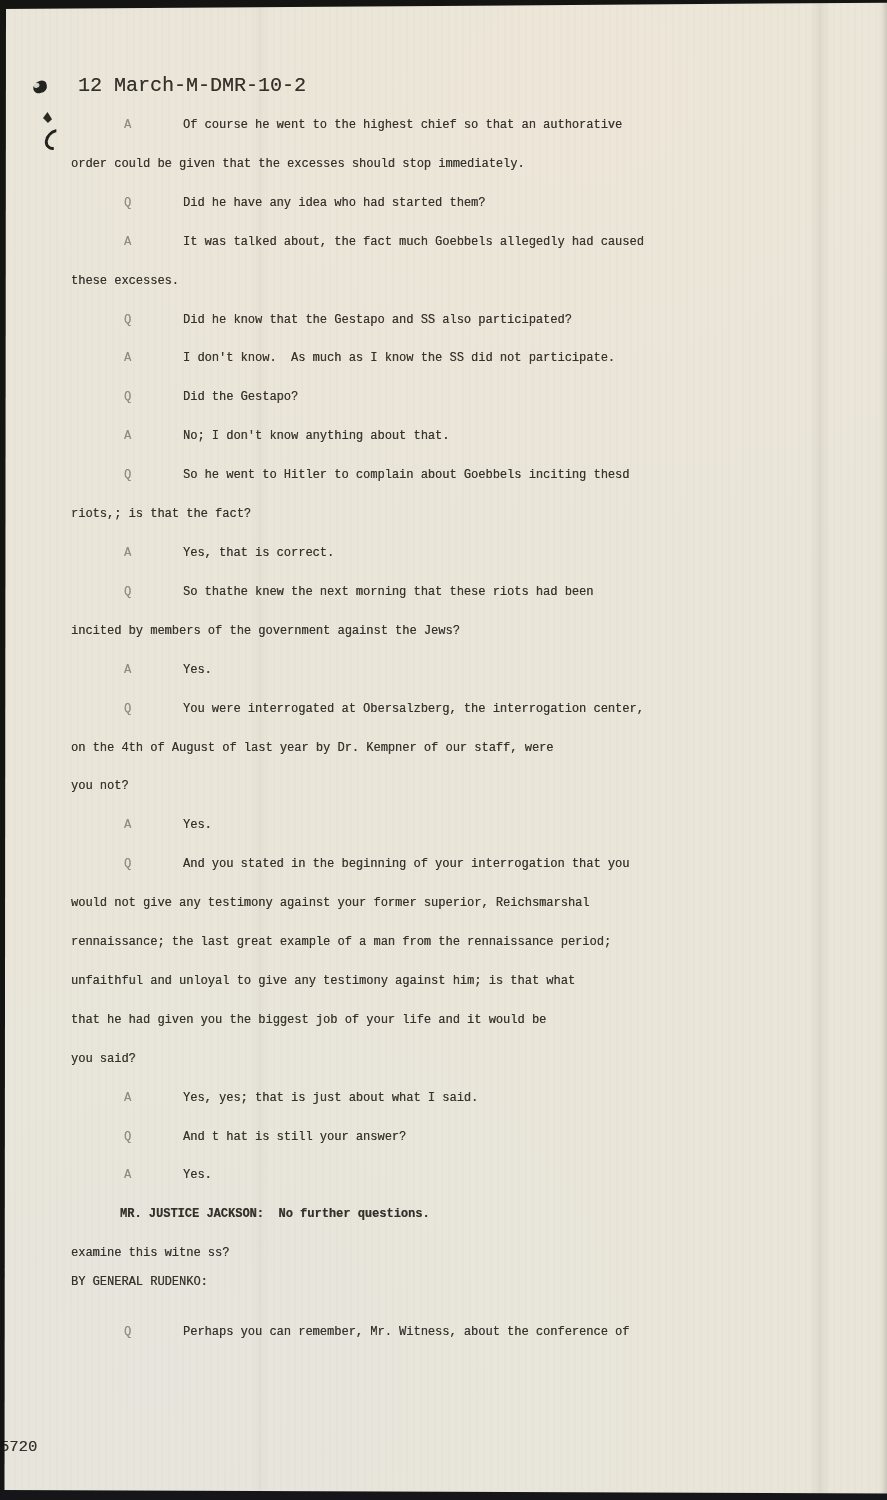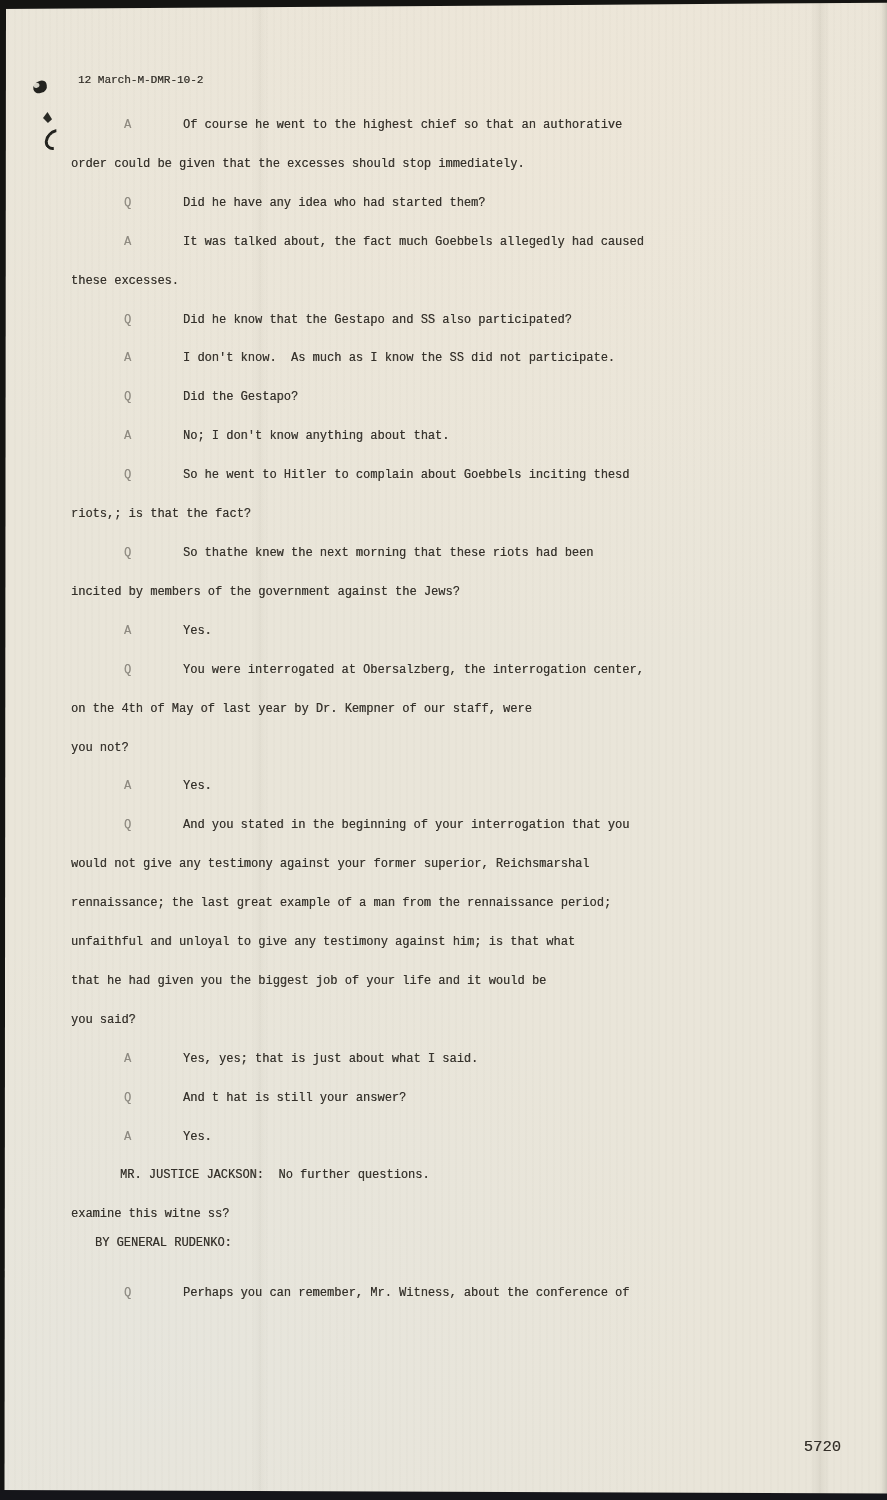--- a/index.html
+++ b/index.html
@@ -27,36 +27,36 @@
   .edge-top{top:0;left:0;right:0;height:9px;clip-path:polygon(0 0,100% 0,100% 30%,0 100%);}
   .edge-left{top:0;left:0;bottom:0;width:6px;clip-path:polygon(0 0,100% 0,75% 100%,0 100%);}
   .edge-bottom{bottom:0;left:0;right:0;height:11px;background:#15151a;clip-path:polygon(0 10%,100% 40%,100% 100%,0 100%);}
   .mark{position:absolute;pointer-events:none;}
   .mark-blot{left:33px;top:81px;width:14px;height:12px;background:#23231f;border-radius:62% 38% 55% 45%;transform:rotate(-14deg);}
   .mark-blot::after{content:"";position:absolute;left:1px;top:1px;width:6px;height:5px;background:rgba(233,229,217,.9);border-radius:50%;}
   .mark-tick{left:43px;top:112px;width:9px;height:11px;background:#2a2a25;clip-path:polygon(50% 0,100% 65%,55% 100%,0 55%);}
   .mark-crescent{left:46px;top:128px;width:12px;height:17px;border:3px solid #23231f;border-radius:50%;border-top-color:transparent;border-right-color:transparent;transform:rotate(42deg);}
   .doc-header{
     position:absolute;left:78px;top:74px;
-    font-size:11px;white-space:pre;
+    font-size:20px;white-space:pre;
     text-shadow:.3px .2px 0 rgba(44,41,35,.55);
   }
   .lines{
     position:absolute;left:71px;top:106px;right:14px;
     font-size:12px;line-height:38.9px;
     text-shadow:.3px .2px 0 rgba(44,41,35,.55);
   }
   .line{white-space:pre;}
   .line .marker{display:inline-block;margin-left:53px;width:59px;opacity:.5;}
-  .line.speaker{padding-left:49px;}
-  .line.tight{margin-top:-10px;margin-left:24px;}
+  .line.speaker{padding-left:49px;font-weight:bold;}
+  .line.tight{margin-top:-10px;}
   .line.loose{margin-top:11px;}
   .page-number{
     position:absolute;left:0;right:46px;top:1438px;
-    text-align:right;font-size:15.5px;
+    text-align:left;font-size:15.5px;
     text-shadow:.3px .2px 0 rgba(44,41,35,.55);
   }
 </style>
 </head>
 <body>
 
 <div class="scan">
   <div class="paper">
     <div class="fold fold-mid"></div>
     <div class="fold fold-right"></div>
@@ -72,25 +72,26 @@
         <div class="line cont"><span>order could be given that the excesses should stop immediately.</span></div>
         <div class="line q"><span class="marker">Q</span><span>Did he have any idea who had started them?</span></div>
         <div class="line a"><span class="marker">A</span><span>It was talked about, the fact much Goebbels allegedly had caused</span></div>
         <div class="line cont"><span>these excesses.</span></div>
         <div class="line q"><span class="marker">Q</span><span>Did he know that the Gestapo and SS also participated?</span></div>
         <div class="line a"><span class="marker">A</span><span>I don't know.  As much as I know the SS did not participate.</span></div>
         <div class="line q"><span class="marker">Q</span><span>Did the Gestapo?</span></div>
         <div class="line a"><span class="marker">A</span><span>No; I don't know anything about that.</span></div>
         <div class="line q"><span class="marker">Q</span><span>So he went to Hitler to complain about Goebbels inciting thesd</span></div>
         <div class="line cont"><span>riots,; is that the fact?</span></div>
+        <div class="line a"><span class="marker">A</span><span>Yes, that is correct.</span></div>
         <div class="line q"><span class="marker">Q</span><span>So thathe knew the next morning that these riots had been</span></div>
         <div class="line cont"><span>incited by members of the government against the Jews?</span></div>
         <div class="line a"><span class="marker">A</span><span>Yes.</span></div>
         <div class="line q"><span class="marker">Q</span><span>You were interrogated at Obersalzberg, the interrogation center,</span></div>
-        <div class="line cont"><span>on the 4th of May of last year by Dr. Kempner of our staff, were</span></div>
+        <div class="line cont"><span>on the 4th of August of last year by Dr. Kempner of our staff, were</span></div>
         <div class="line cont"><span>you not?</span></div>
         <div class="line a"><span class="marker">A</span><span>Yes.</span></div>
         <div class="line q"><span class="marker">Q</span><span>And you stated in the beginning of your interrogation that you</span></div>
         <div class="line cont"><span>would not give any testimony against your former superior, Reichsmarshal</span></div>
         <div class="line cont"><span>rennaissance; the last great example of a man from the rennaissance period;</span></div>
         <div class="line cont"><span>unfaithful and unloyal to give any testimony against him; is that what</span></div>
         <div class="line cont"><span>that he had given you the biggest job of your life and it would be</span></div>
         <div class="line cont"><span>you said?</span></div>
         <div class="line a"><span class="marker">A</span><span>Yes, yes; that is just about what I said.</span></div>
         <div class="line q"><span class="marker">Q</span><span>And t hat is still your answer?</span></div>

